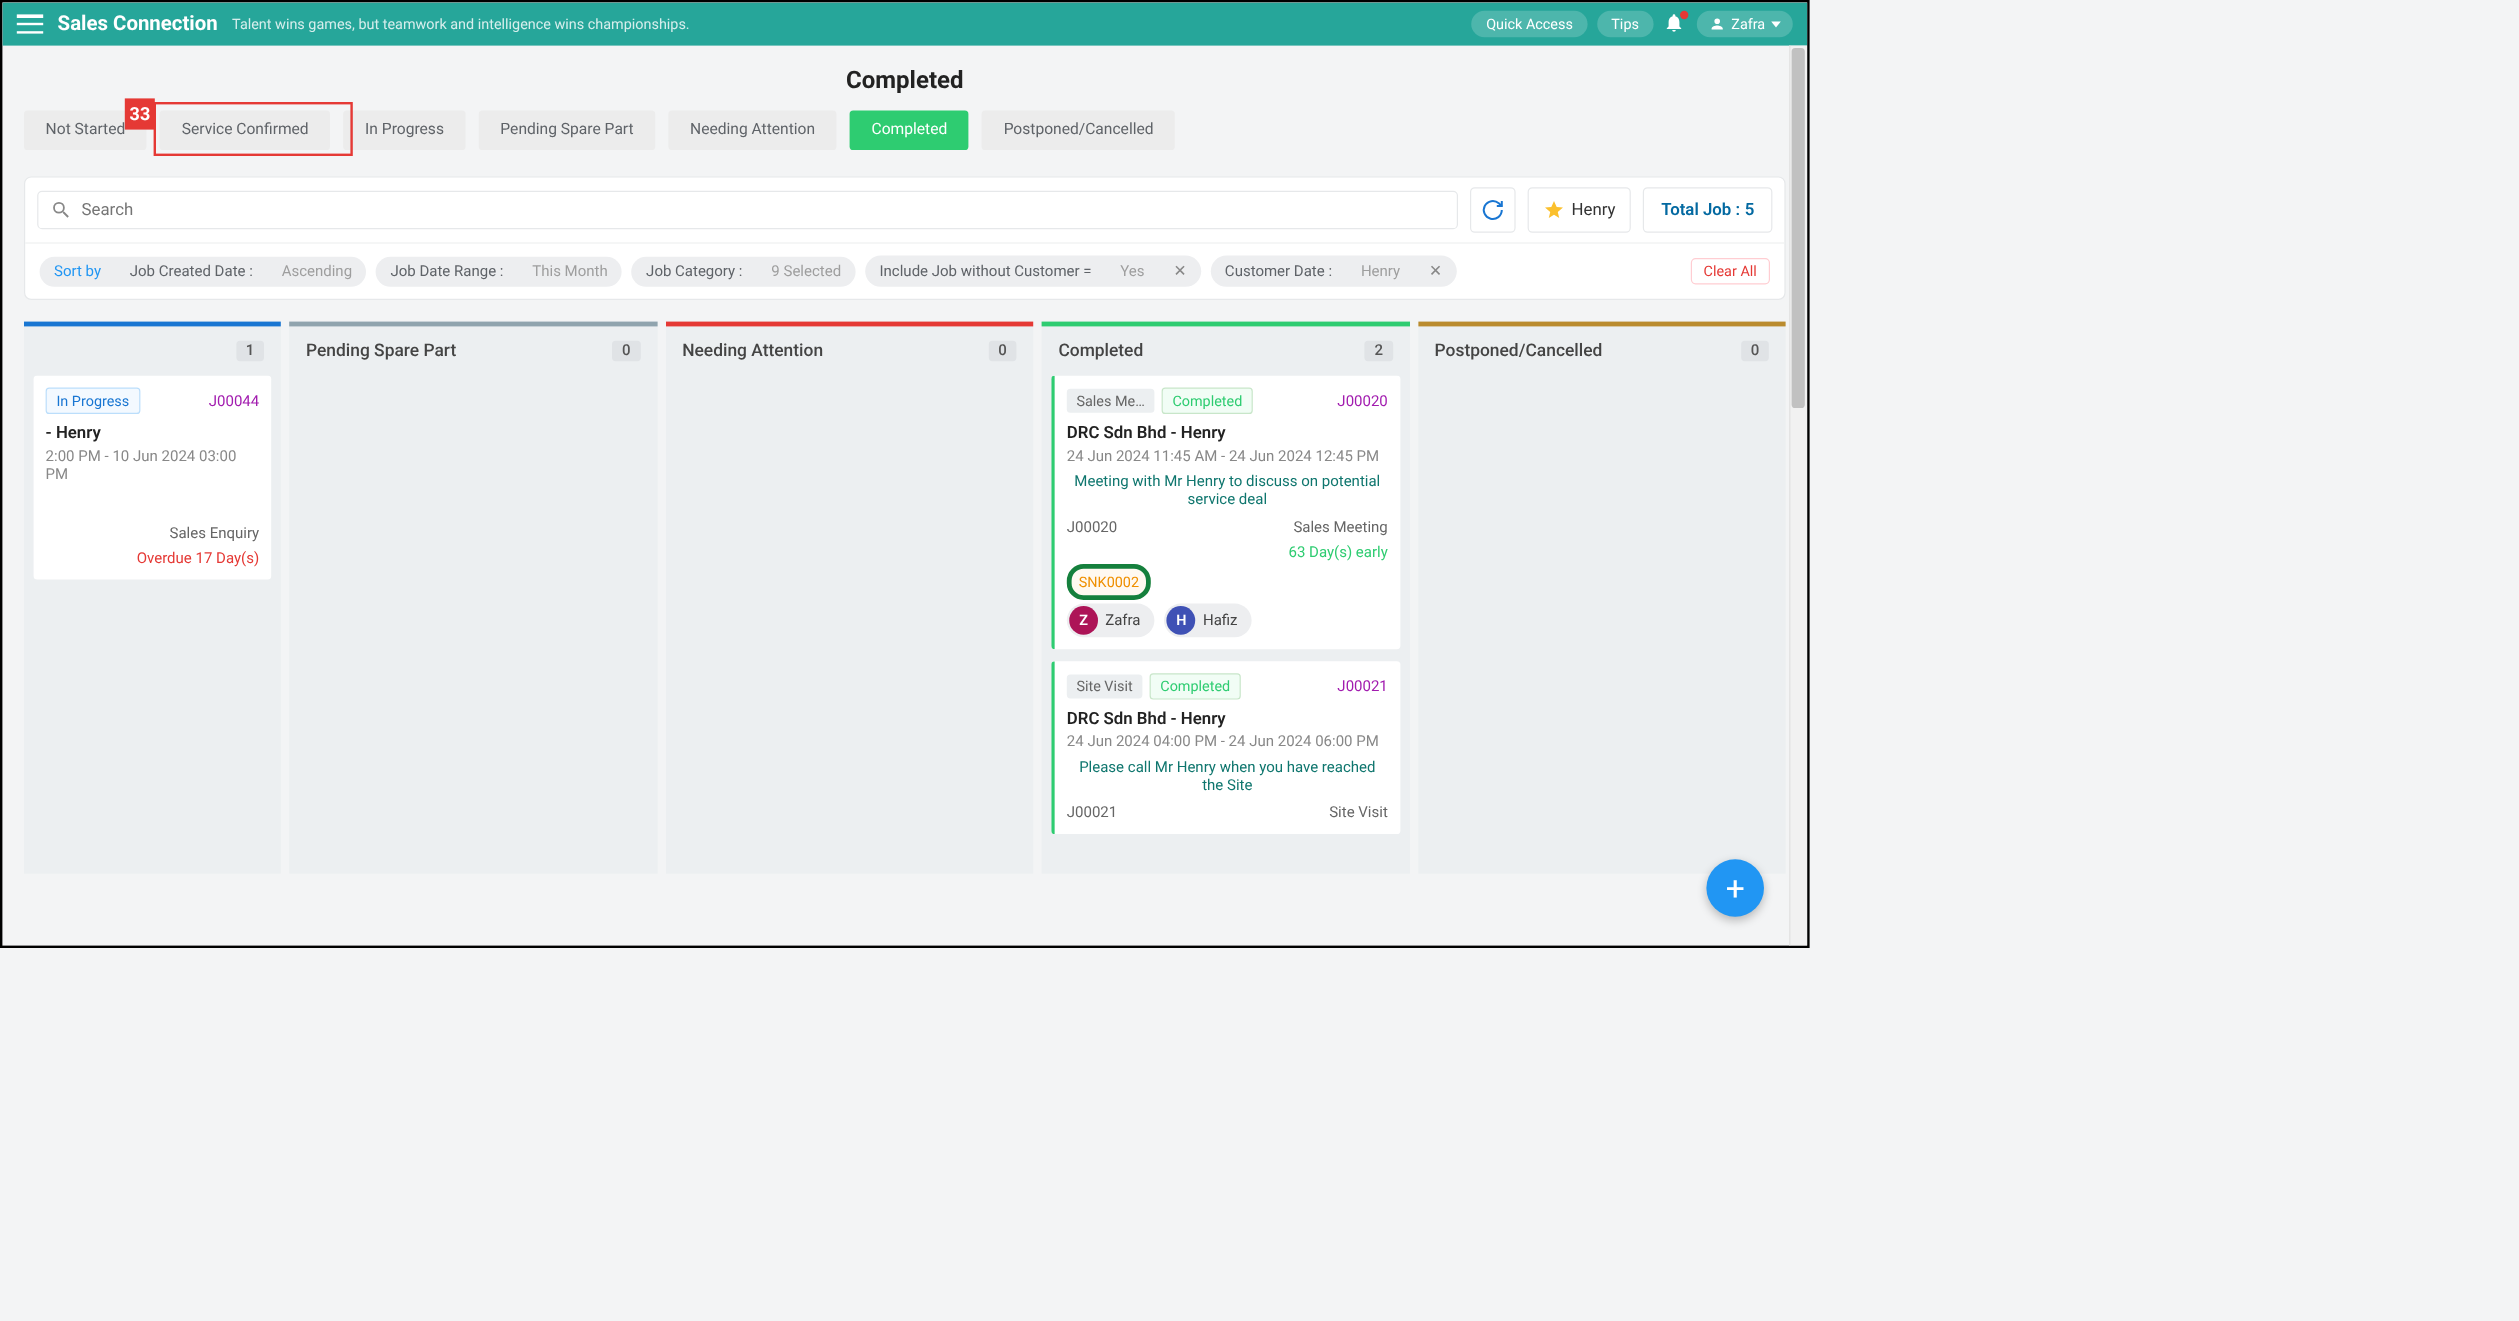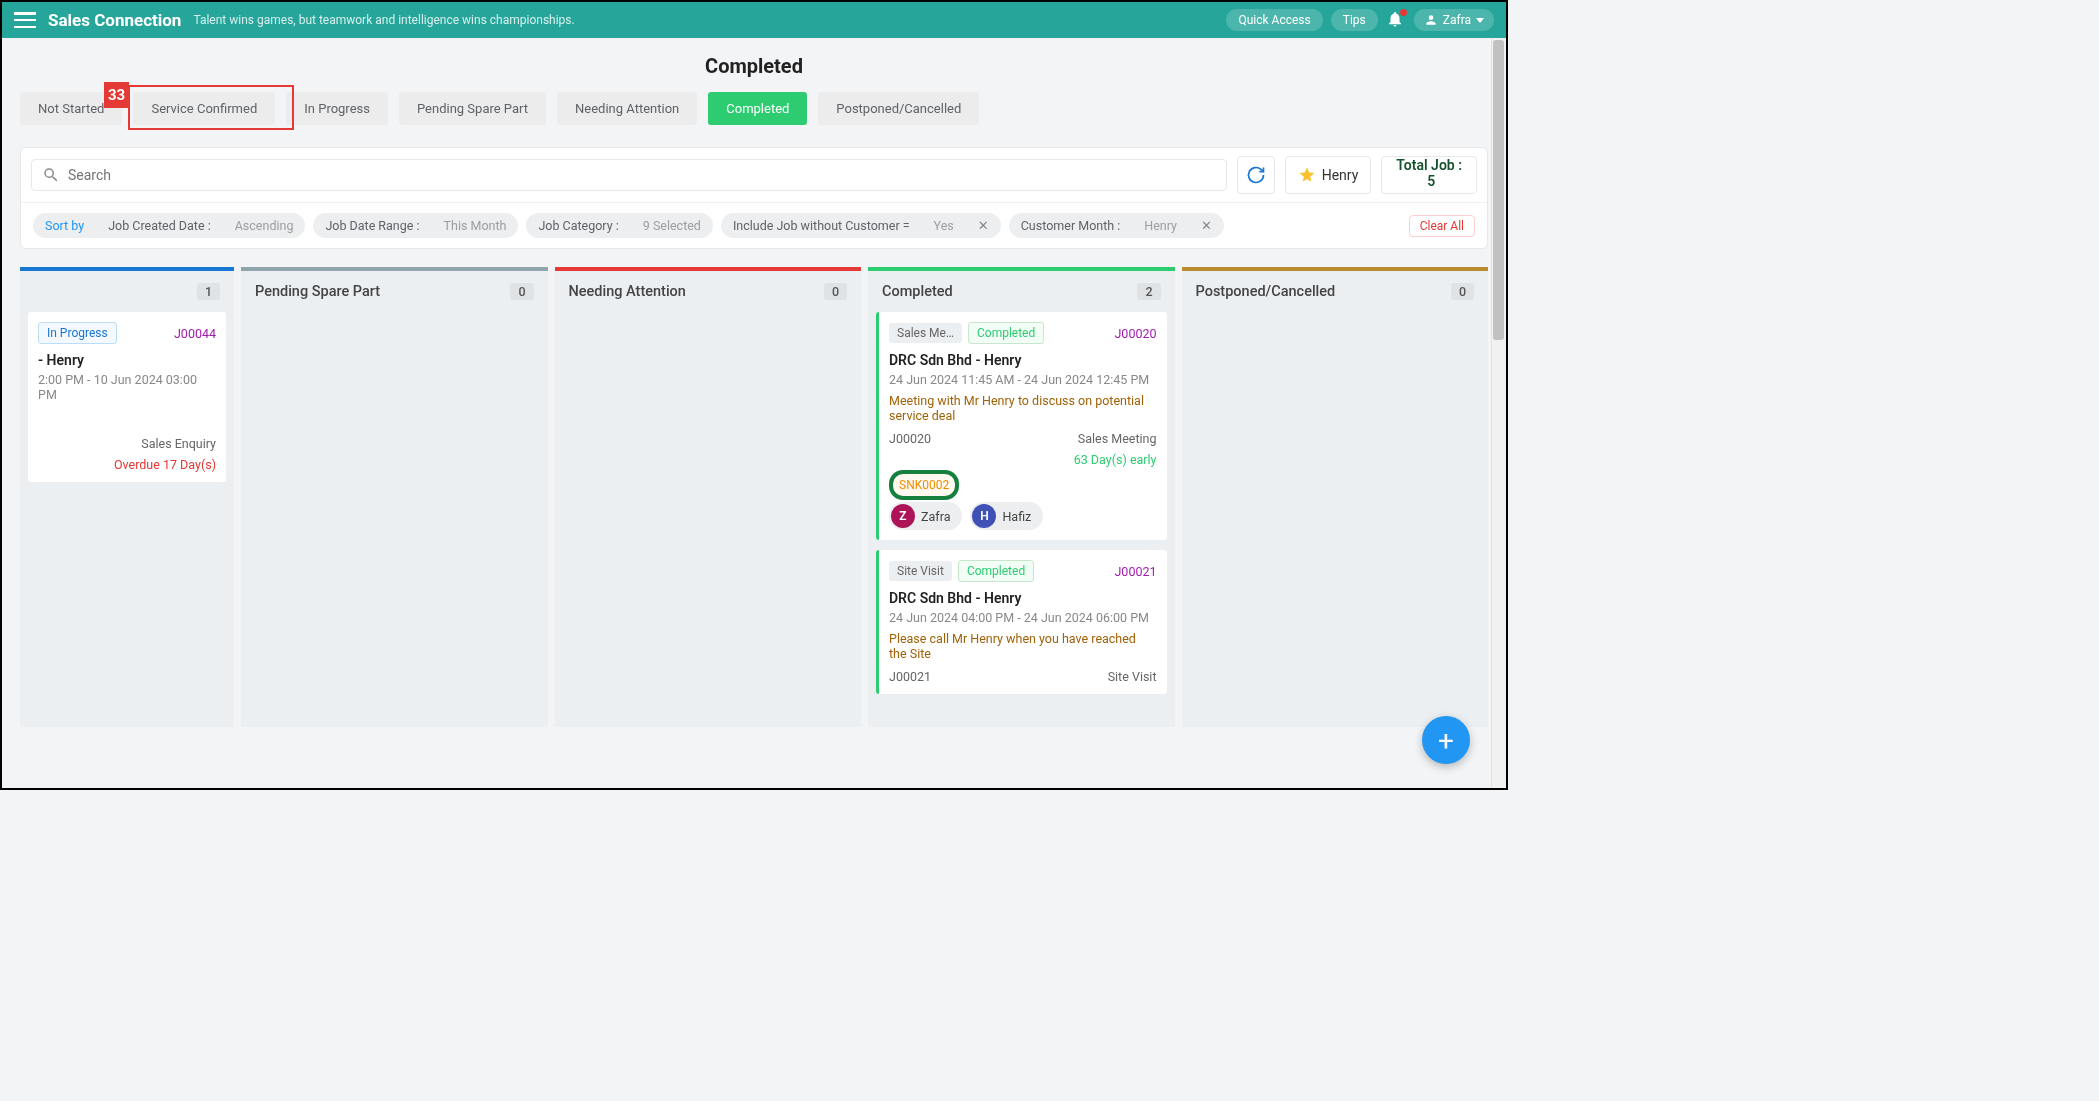--- a/index.html
+++ b/index.html
@@ -32,21 +32,21 @@
   .callout-badge{position:absolute; background:#e53935;color:#fff; left:84px; top:-10px; padding:4px 4px; font-weight:700; font-size:15px;}
 
   .panel{ background:#fff; border:1px solid #e6e8ea; border-radius:6px; margin-top:22px; }
   .searchrow{ display:flex; align-items:center; padding:8px 10px; gap:10px;}
   .searchbox{ flex:1; border:1px solid #e6e8ea; border-radius:4px; display:flex; align-items:center; padding:6px 10px; gap:8px;}
   .searchbox svg{width:18px;height:18px;fill:#888;}
   .searchbox input{ border:0; outline:0; font-size:14px; flex:1; color:#333;}
   .iconbtn{ border:1px solid #e6e8ea; border-radius:4px; width:38px; height:38px; display:flex; align-items:center; justify-content:center; cursor:pointer;}
   .starbtn{ border:1px solid #e6e8ea; border-radius:4px; height:38px; display:flex; align-items:center; gap:6px; padding:0 12px; font-size:14px; color:#333; cursor:pointer;}
   .starbtn svg{width:18px;height:18px;}
-  .totaljobs{ border:1px solid #e6e8ea; border-radius:4px; height:38px; display:flex; align-items:center; padding:0 14px; font-size:14px; color:#14532d; font-weight:600;flex-direction:column;}
+  .totaljobs{ border:1px solid #e6e8ea; border-radius:4px; height:38px; display:flex; align-items:center; padding:0 14px; font-size:14px; color:#0369a1; font-weight:600;}
   .totaljobs span.val{margin-left:4px;}
   .refresh svg{width:20px;height:20px;}
 
   .chiprow{ border-top:1px solid #eef0f1; padding:10px 12px; display:flex; align-items:center; gap:8px; flex-wrap:wrap;}
   .chip{ background:#edeef0; border-radius:14px; padding:5px 12px; font-size:12.5px; color:#5f6368; display:inline-flex; align-items:center; gap:24px; cursor:pointer;}
   .chip .lbl1{color:#2196f3;}
   .chip .dim{color:#9e9e9e;}
   .chip .x{ color:#888; font-size:13px; cursor:pointer;}
   .clearall{ margin-left:auto; border:1px solid #ffcdd2; color:#e53935; border-radius:4px; padding:3px 10px; font-size:12px; cursor:pointer;}
 
@@ -62,21 +62,21 @@
   .card{ background:#fff; border-radius:3px; padding:10px; font-size:12.5px; color:#555; position:relative; margin-bottom:10px;}
   .card.greenedge{ border-left:3px solid #2ecc71;}
   .card .row1{ display:flex; align-items:center; justify-content:space-between; gap:6px;}
   .tag{ background:#eceff1; border-radius:3px; padding:3px 8px; font-size:12px; color:#666; max-width:82px; overflow:hidden; text-overflow:ellipsis; white-space:nowrap;}
   .tag.blue{ border:1px solid #bbdefb; background:#f3f9ff; color:#1976d2;}
   .tag.greentxt{ border:1px solid #c8e6c9; background:#f1fdf5; color:#2ecc71; max-width:none;}
   .tag.orange{ border:4px solid #15803d; background:#fff9f1; color:#ef8f00; border-radius:14px; padding:4px 6px;text-align:center;}
   .jobid{ color:#a21caf; font-size:12.5px;}
   .card h4{ font-size:14px; color:#222; margin:8px 0 4px 0; font-weight:600;}
   .dt{ color:#888; margin-bottom:6px;}
-  .desc{ color:#a16207; margin-bottom:8px;}
+  .desc{ color:#0f766e; margin-bottom:8px;text-align:center;}
   .foot{ display:flex; justify-content:space-between; color:#666;}
   .late{ color:#e53935; text-align:right; margin-top:6px;}
   .early{ color:#2ecc71; text-align:right; margin-top:6px;}
   .avatars{ display:flex; gap:8px; margin-top:10px;}
   .avpill{ background:#edeef0; border-radius:16px; display:flex; align-items:center; gap:6px; padding:2px 12px 2px 2px; font-size:12.5px; color:#444;}
   .avpill .circ{ width:24px;height:24px;border-radius:50%;color:#fff;display:flex;align-items:center;justify-content:center;font-size:12px;font-weight:600;}
   .circ.mag{background:#ad1457;} .circ.purp{background:#3f51b5;}
 
   .fab{ position:absolute; right:36px; bottom:24px; width:48px;height:48px;border-radius:50%; background:#2196f3; color:#fff; display:flex; align-items:center; justify-content:center; font-size:28px; box-shadow:0 3px 8px rgba(0,0,0,.25); cursor:pointer;}
 </style>
@@ -167,21 +167,21 @@
         <span class="chip">
           <span>Job Category :</span>
           <span class="dim">9 Selected</span>
         </span>
         <span class="chip">
           <span>Include Job without Customer =</span>
           <span class="dim">Yes</span>
           <span class="x">✕</span>
         </span>
         <span class="chip">
-          <span>Customer Month :</span>
+          <span>Customer Date :</span>
           <span class="dim">Henry</span>
           <span class="x">✕</span>
         </span>
         <span class="clearall">Clear All</span>
       </div>
     </div>
 
     <div class="board">
 
       <div class="col first">

